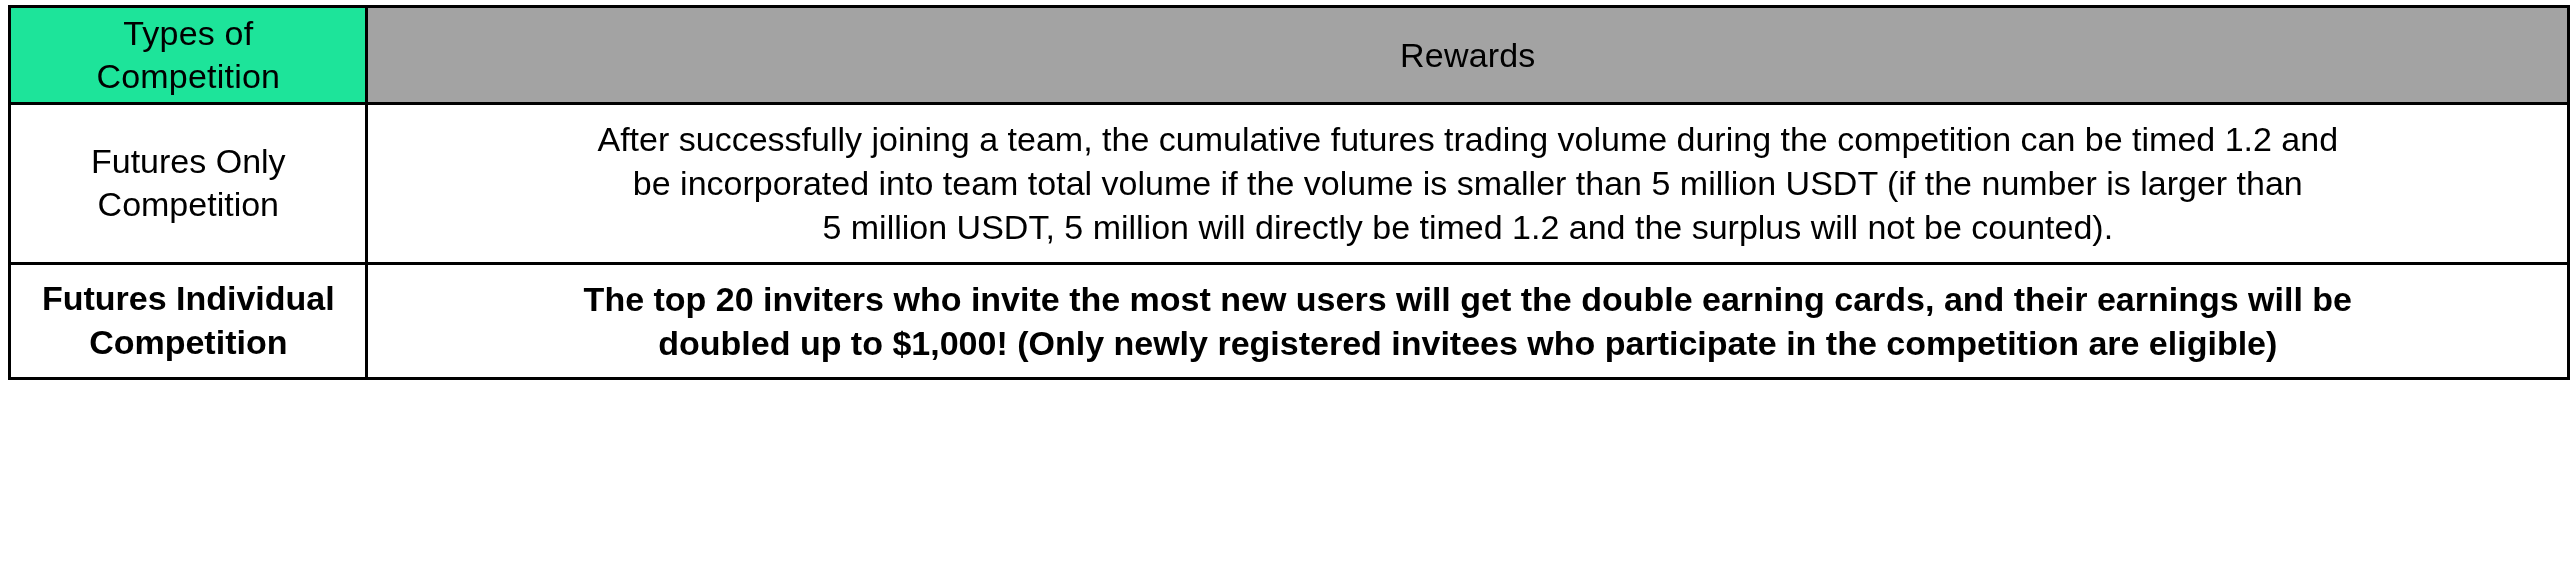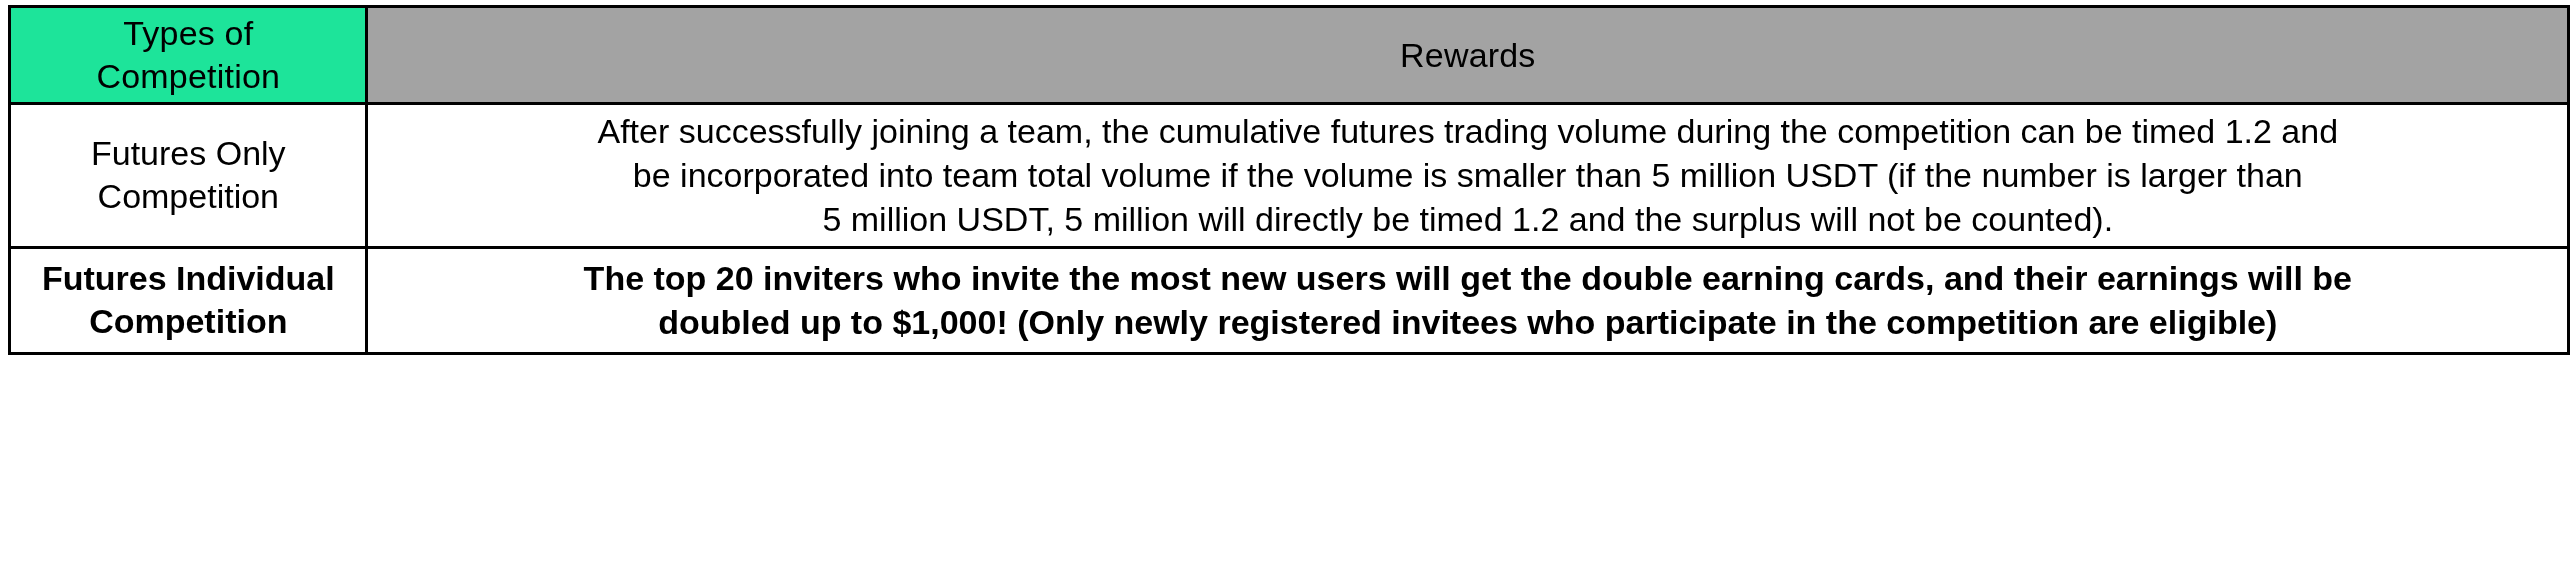--- a/index.html
+++ b/index.html
@@ -84,21 +84,21 @@
     padding: 10px 20px 11.7px 20px;
   }
 
   .reward-text {
     display: block;
     font-size: 34px;
     line-height: 1.30;
     text-align: center;
     color: #000000;
     max-width: 2154px;
-    margin: 4px auto;
+    margin: 12px auto;
     white-space: pre-line;
   }
 
   tr.row-team td { height: 107px; }
   tr.row-individual td { height: 83px; font-weight: bold; }
 </style>
 </head>
 <body>
 
 <div class="table-wrap">

